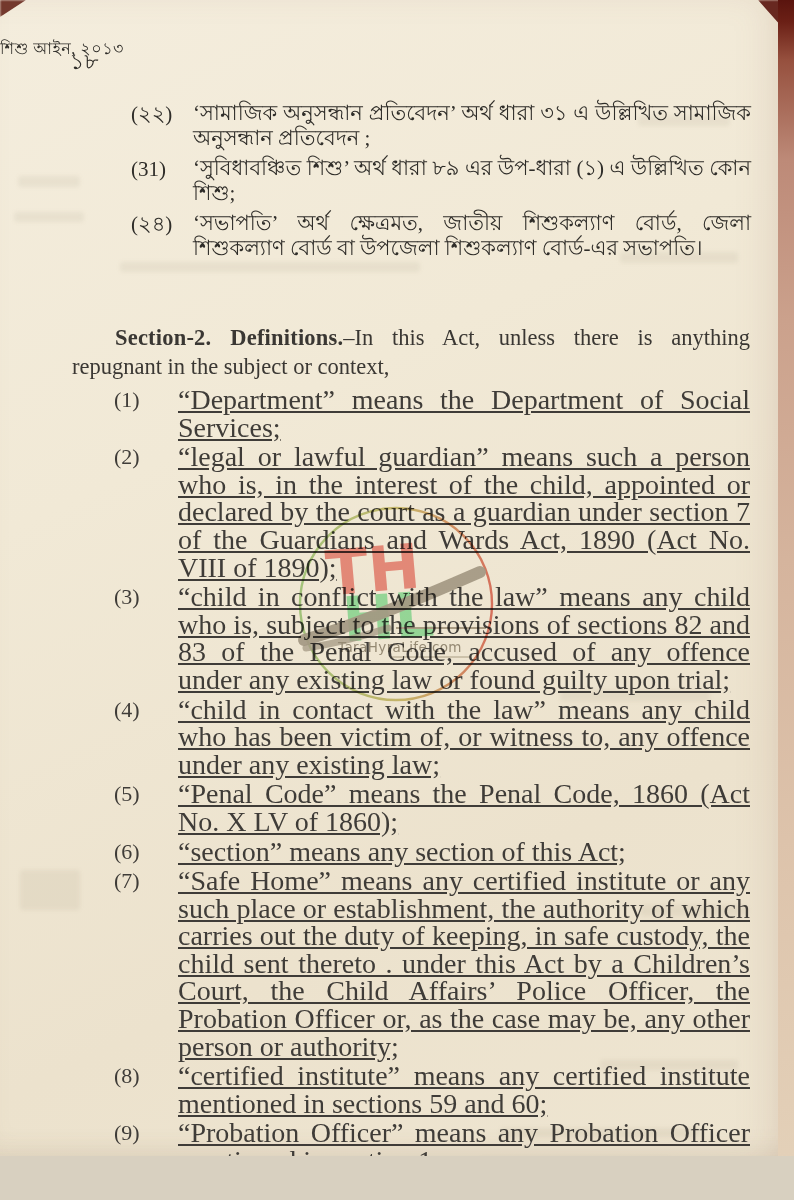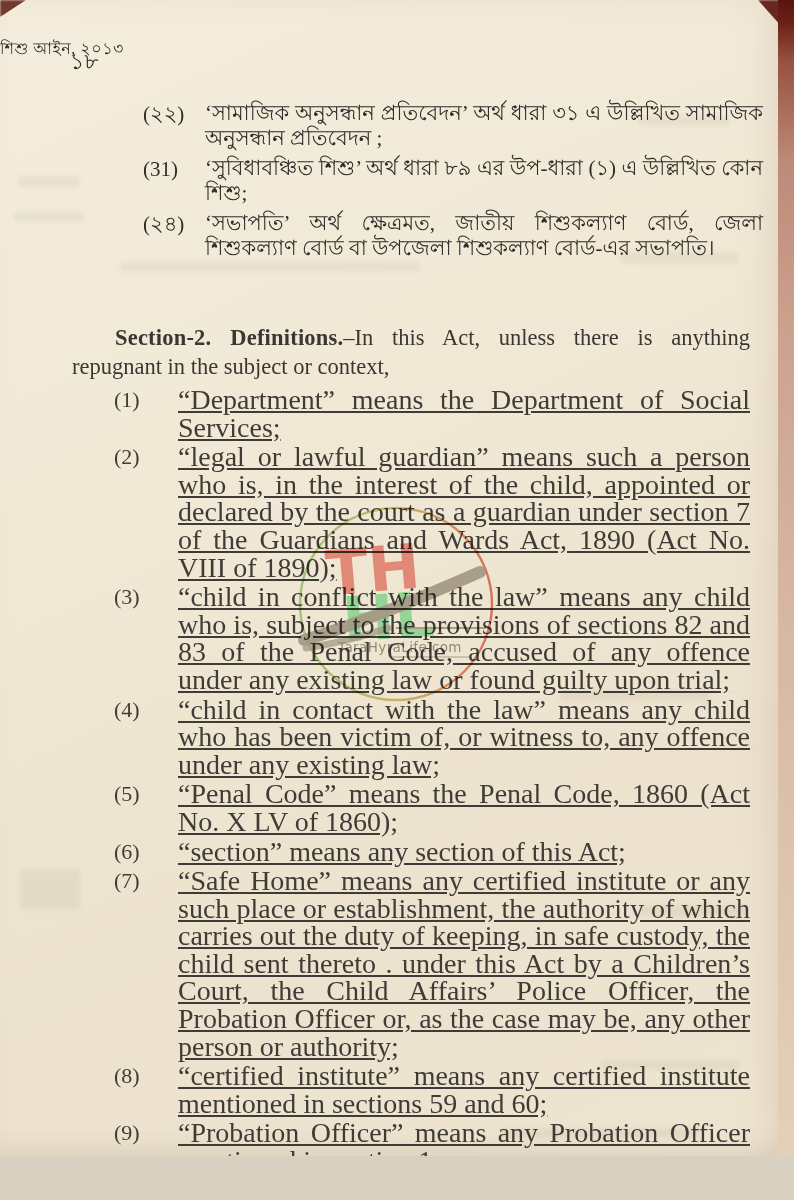--- a/index.html
+++ b/index.html
@@ -24,21 +24,21 @@
     clip-path:polygon(0 0,100% 0,100% 100%,35% 35%);filter:blur(.8px);opacity:.9;
   }
   .page-number{
     position:absolute;left:70px;top:44px;font-size:22px;color:#2f2d29;
     font-family:"Liberation Serif","DejaVu Serif",serif;
   }
   .header-title{
     position:absolute;left:0;top:36px;width:794px;
     font-size:16px;color:#2f2d29;letter-spacing:.5px;
   }
-  .bn-list{position:absolute;left:143px;top:101px;width:620px;color:#2f2d29;}
+  .bn-list{position:absolute;left:131px;top:101px;width:620px;color:#2f2d29;}
   .bn-row{display:flex;margin-bottom:5px;}
   .bn-num{flex:0 0 62px;font-size:21px;line-height:27.5px;}
   .bn-text{flex:1;font-size:21px;line-height:25px;text-align:justify;}
   .section-heading{
     position:absolute;left:72px;top:323px;width:678px;margin:0;
     font-size:22.5px;line-height:29px;color:#3a3733;text-align:justify;text-indent:43px;
   }
   .section-heading b{letter-spacing:.2px;margin-top:31px;}
   .en-list{position:absolute;left:114px;top:386px;width:637px;color:#3f3c38;}
   .en-row{display:flex;margin-bottom:2px;}

